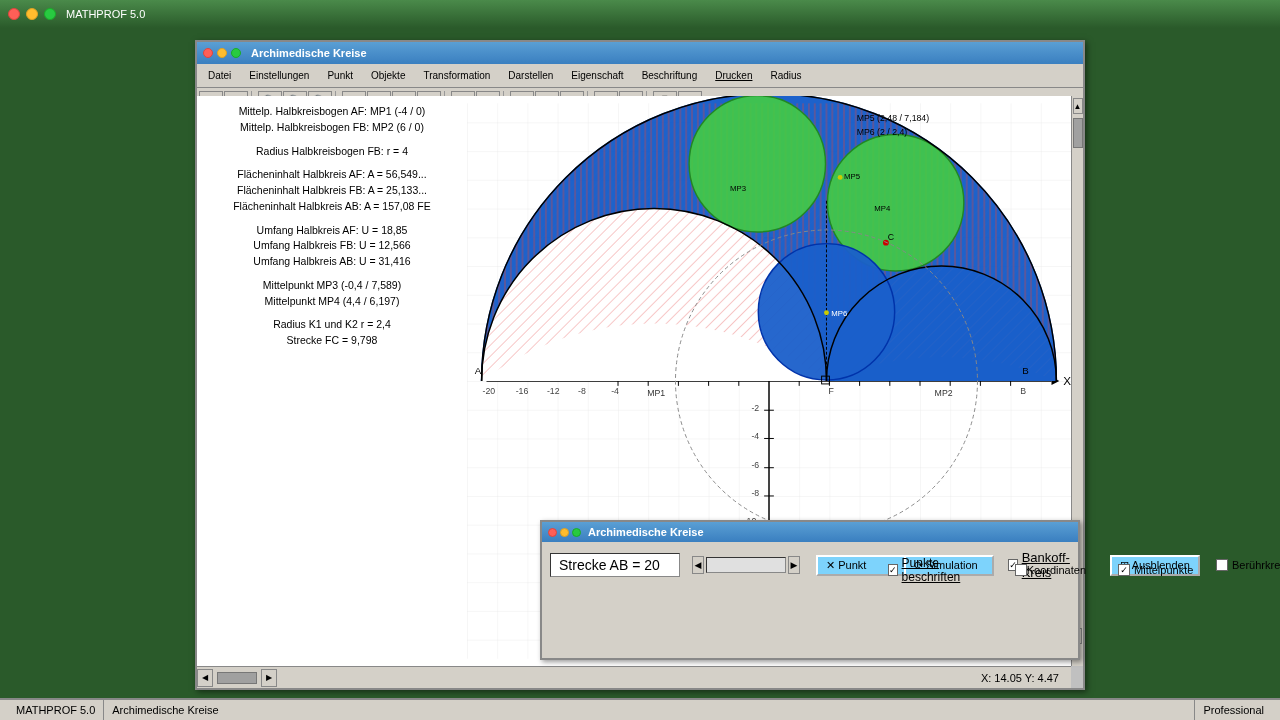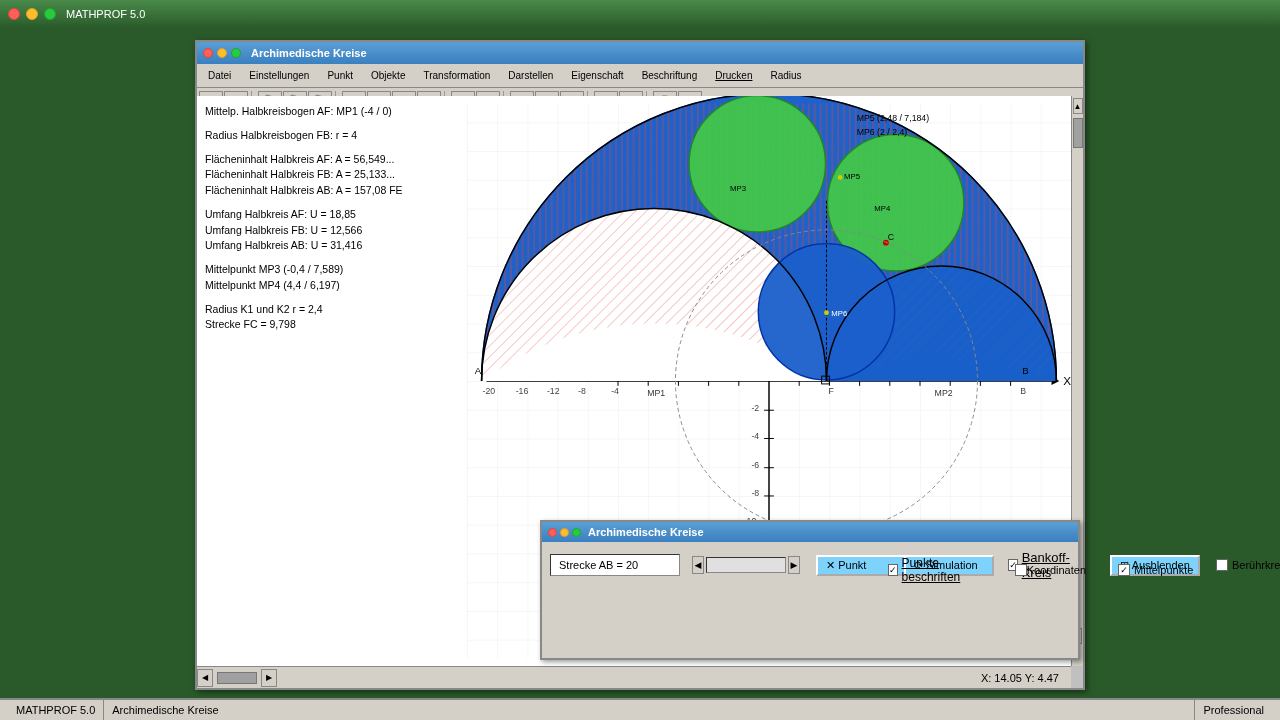--- a/index.html
+++ b/index.html
@@ -170,20 +170,21 @@
     #info-panel {
       position: absolute;
       top: 0;
       left: 0;
       width: 270px;
       bottom: 0;
       padding: 8px;
       font-size: 10.5px;
       color: #000;
       line-height: 1.5;
+      text-align: center;
     }
 
     
     #graph-canvas {
       position: absolute;
       top: 0;
       left: 270px;
       right: 0;
       bottom: 0;
     }
@@ -296,20 +297,21 @@
     <div class="tb-btn">✕✕</div>
     <div class="tb-sep"></div>
     <div class="tb-btn">🖨</div>
     <div class="tb-btn">?</div>
   </div>
 
   <div id="graph-area">
 
     <div id="info-panel">
       <div>Mittelp. Halbkreisbogen AF: MP1 (-4 / 0)</div>
+      <div>Mittelp. Halbkreisbogen FB: MP2 (6 / 0)</div>
       <div style="height:8px"></div>
       <div>Radius Halbkreisbogen FB: r = 4</div>
       <div style="height:8px"></div>
       <div>Flächeninhalt Halbkreis AF: A = 56,549...</div>
       <div>Flächeninhalt Halbkreis FB: A = 25,133...</div>
       <div>Flächeninhalt Halbkreis AB: A = 157,08 FE</div>
       <div style="height:8px"></div>
       <div>Umfang Halbkreis AF: U = 18,85</div>
       <div>Umfang Halbkreis FB: U = 12,566</div>
       <div>Umfang Halbkreis AB: U = 31,416</div>
@@ -498,21 +500,21 @@
     <span class="sub-tl sub-tl-r"></span>
     <span class="sub-tl sub-tl-y"></span>
     <span class="sub-tl sub-tl-g"></span>
     <span id="sub-window-title-text">Archimedische Kreise</span>
   </div>
 
   <div id="sub-content" style="padding:8px;">
 
     <div style="display:flex;align-items:center;gap:8px;margin-bottom:6px;">
       <div style="border:1px inset #888;background:#fff;padding:3px 8px;min-width:130px;">
-        <span style="font-size:11px;">Strecke  AB = 20</span>
+        <span style="font-size:14px;">Strecke  AB = 20</span>
       </div>
       <div style="display:flex;align-items:center;gap:2px;margin-left:4px;">
         <div style="width:12px;height:18px;background:#d4d0c8;border:1px solid #888;display:flex;align-items:center;justify-content:center;cursor:pointer;font-size:9px;">◀</div>
         <div style="width:80px;height:16px;background:#e0e0e0;border:1px inset #888;"></div>
         <div style="width:12px;height:18px;background:#d4d0c8;border:1px solid #888;display:flex;align-items:center;justify-content:center;cursor:pointer;font-size:9px;">▶</div>
       </div>
       <div style="flex:1"></div>
       <button class="ctrl-btn" style="width:100px;">✕ Punkt</button>
       <div style="display:flex;align-items:center;gap:4px;margin-left:8px;">
         <div class="cb checked"></div>

